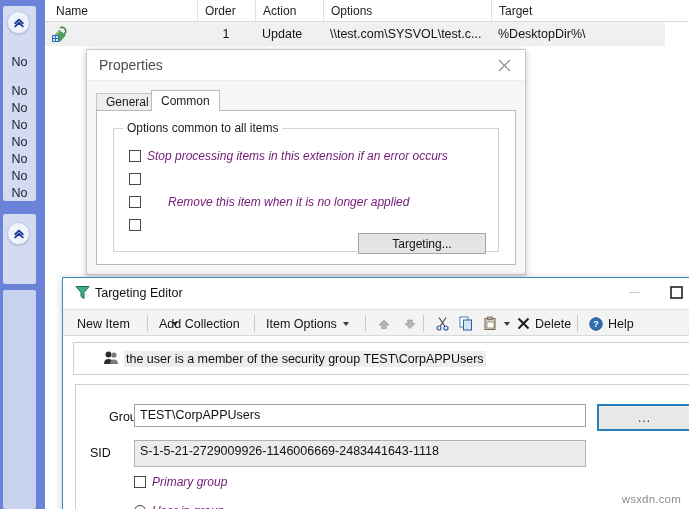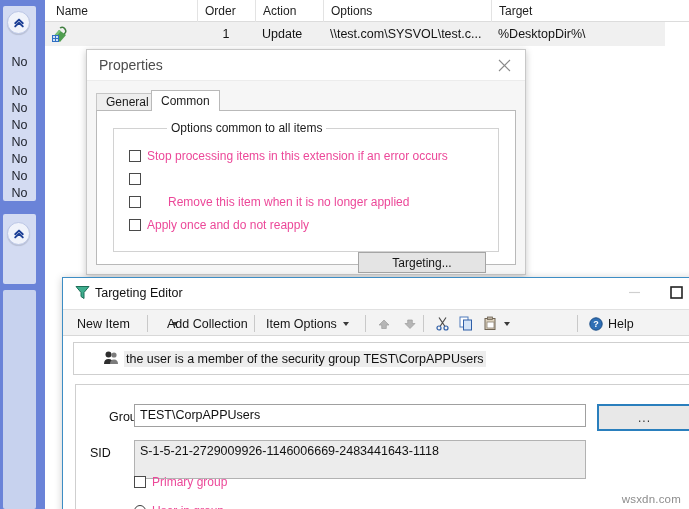--- a/index.html
+++ b/index.html
@@ -123,21 +123,21 @@
     background:#ffffff;
     border:1px solid #b9b9b9;
   }
   .groupbox {
     position:absolute; left:16px; top:17px; right:16px; bottom:12px;
     border:1px solid #d2d2d2;
   }
   .groupbox-label {
     position:absolute; left:9px; top:-8px;
     background:#ffffff; padding:0 4px;
-    font-size:12px; color:#1b1b1b;margin-left:44px;
+    font-size:12px; color:#1b1b1b;
   }
   .cbrow {
     position:absolute; left:15px; height:18px;
     display:flex; align-items:center;
   }
   .cbox {
     width:12px; height:12px;
     border:1px solid #4a4a4a;
     background:#ffffff;
     margin-right:6px;
@@ -145,21 +145,21 @@
     position:relative;
   }
   .cbox.checked::after {
     content:"";
     position:absolute; left:3px; top:0px;
     width:4px; height:8px;
     border:solid #1a1a1a;
     border-width:0 1.6px 1.6px 0;
     transform:rotate(42deg);
   }
-  .cbrow span { font-size:12px; color:#ec4899; white-space:nowrap; }
+  .cbrow span { font-size:12px; color:#701a75; white-space:nowrap;font-style:italic; }
   .btn {
     position:absolute;
     background:#e4e4e4;
     border:1px solid #a5a5a5;
     font-size:12px; color:#151515;
     display:flex; align-items:center; justify-content:center;
     cursor:default;
   }
   #targeting-btn { right:14px; top:167px; width:128px; height:21px; }
 
@@ -358,24 +358,23 @@
         </div>
         <div class="cbrow" style="top:41px;">
           <span class="cbox"></span>
         </div>
         <div class="cbrow" style="top:64px;gap:21px;">
           <span class="cbox"></span>
           <span>Remove this item when it is no longer applied</span>
         </div>
         <div class="cbrow" style="top:87px;">
           <span class="cbox"></span>
-          <span>Apply once and do not reapply</span>
         </div>
 
-        <div class="btn" id="targeting-btn" style="top:104px;right:12px;margin-top:19px;">Targeting...</div>
+        <div class="btn" id="targeting-btn" style="top:104px;right:12px;">Targeting...</div>
       </div>
     </div>
   </div>
 </div>
 
 <div id="teditor">
   <div class="te-title">
     <span class="te-funnel">
       <svg width="15" height="15" viewBox="0 0 15 15">
         <path d="M1 1.5 L14 1.5 L9 7.5 L9 13.5 L6 11.5 L6 7.5 Z" fill="#3fae8e" stroke="#1d6e58" stroke-width="1"></path>
@@ -394,21 +393,21 @@
     </div>
   </div>
 
   <div class="te-toolbar">
     <div class="tb-item" style="left:8px;gap:36px;">
       <span>New Item</span>
       <span class="caret"></span>
     </div>
     <div class="tb-sep" style="left:84px;"></div>
 
-    <div class="tb-item" style="left:98px;">
+    <div class="tb-item" style="left:90px;">
       <span>Add Collection</span>
     </div>
     <div class="tb-sep" style="left:191px;"></div>
 
     <div class="tb-item" style="left:197px;">
       <span>Item Options</span>
       <span class="caret"></span>
     </div>
     <div class="tb-sep" style="left:302px;"></div>
 
@@ -439,20 +438,26 @@
     </div>
     <div class="tb-item" style="left:414px;">
       <svg width="15" height="15" viewBox="0 0 15 15">
         <rect x="2" y="2.5" width="10" height="11" fill="#ded3c0" stroke="#6f6454" stroke-width="1"></rect>
         <rect x="4.5" y="1" width="5" height="2.5" fill="#b9b0a0" stroke="#6f6454" stroke-width=".8"></rect>
         <rect x="4" y="6" width="7" height="6" fill="#ffffff" stroke="#8c8170" stroke-width=".8"></rect>
       </svg>
       <span class="caret"></span>
     </div>
 
+    <div class="tb-item" style="left:448px;">
+      <svg width="13" height="13" viewBox="0 0 13 13" style="margin-right:5px;">
+        <path d="M1.5 1.5 L11.5 11.5 M11.5 1.5 L1.5 11.5" stroke="#1c1c1c" stroke-width="2"></path>
+      </svg>
+      <span>Delete</span>
+    </div>
     <div class="tb-sep" style="left:514px;"></div>
 
     <div class="tb-item" style="left:520px;">
       <svg width="14" height="14" viewBox="0 0 14 14" style="margin-right:5px;">
         <circle cx="7" cy="7" r="6.2" fill="#2f6fb5" stroke="#1d4e86" stroke-width="1"></circle>
         <text x="7" y="10.4" font-size="9" fill="#ffffff" text-anchor="middle" font-family="Liberation Sans, sans-serif" font-weight="bold">?</text>
       </svg>
       <span>Help</span>
     </div>
   </div>
@@ -469,21 +474,21 @@
       </span>
       <div class="cond-text">the user is a member of the security group TEST\CorpAPPUsers</div>
     </div>
 
     <div class="field-panel">
       <div class="fld-label" style="left:14px;top:25px;margin-left:19px;">Group</div>
       <div class="fld-input" style="left:58px;top:19px;width:452px;height:23px;">TEST\CorpAPPUsers</div>
       <div class="btn" id="browse-btn">...</div>
 
       <div class="fld-label" style="left:14px;top:61px;">SID</div>
-      <div class="fld-input readonly" style="left:58px;top:55px;width:452px;height:39px;">S-1-5-21-2729009926-1146006669-2483441643-1118</div>
+      <div class="fld-input readonly" style="left:58px;top:55px;width:452px;height:27px;">S-1-5-21-2729009926-1146006669-2483441643-1118</div>
 
       <div class="cbrow" style="left:58px;top:88px;">
         <span class="cbox"></span>
         <span>Primary group</span>
       </div>
 
       <div class="cbrow" style="left:58px;top:117px;">
         <span class="radio sel"></span>
         <span>User in group</span>
       </div>

